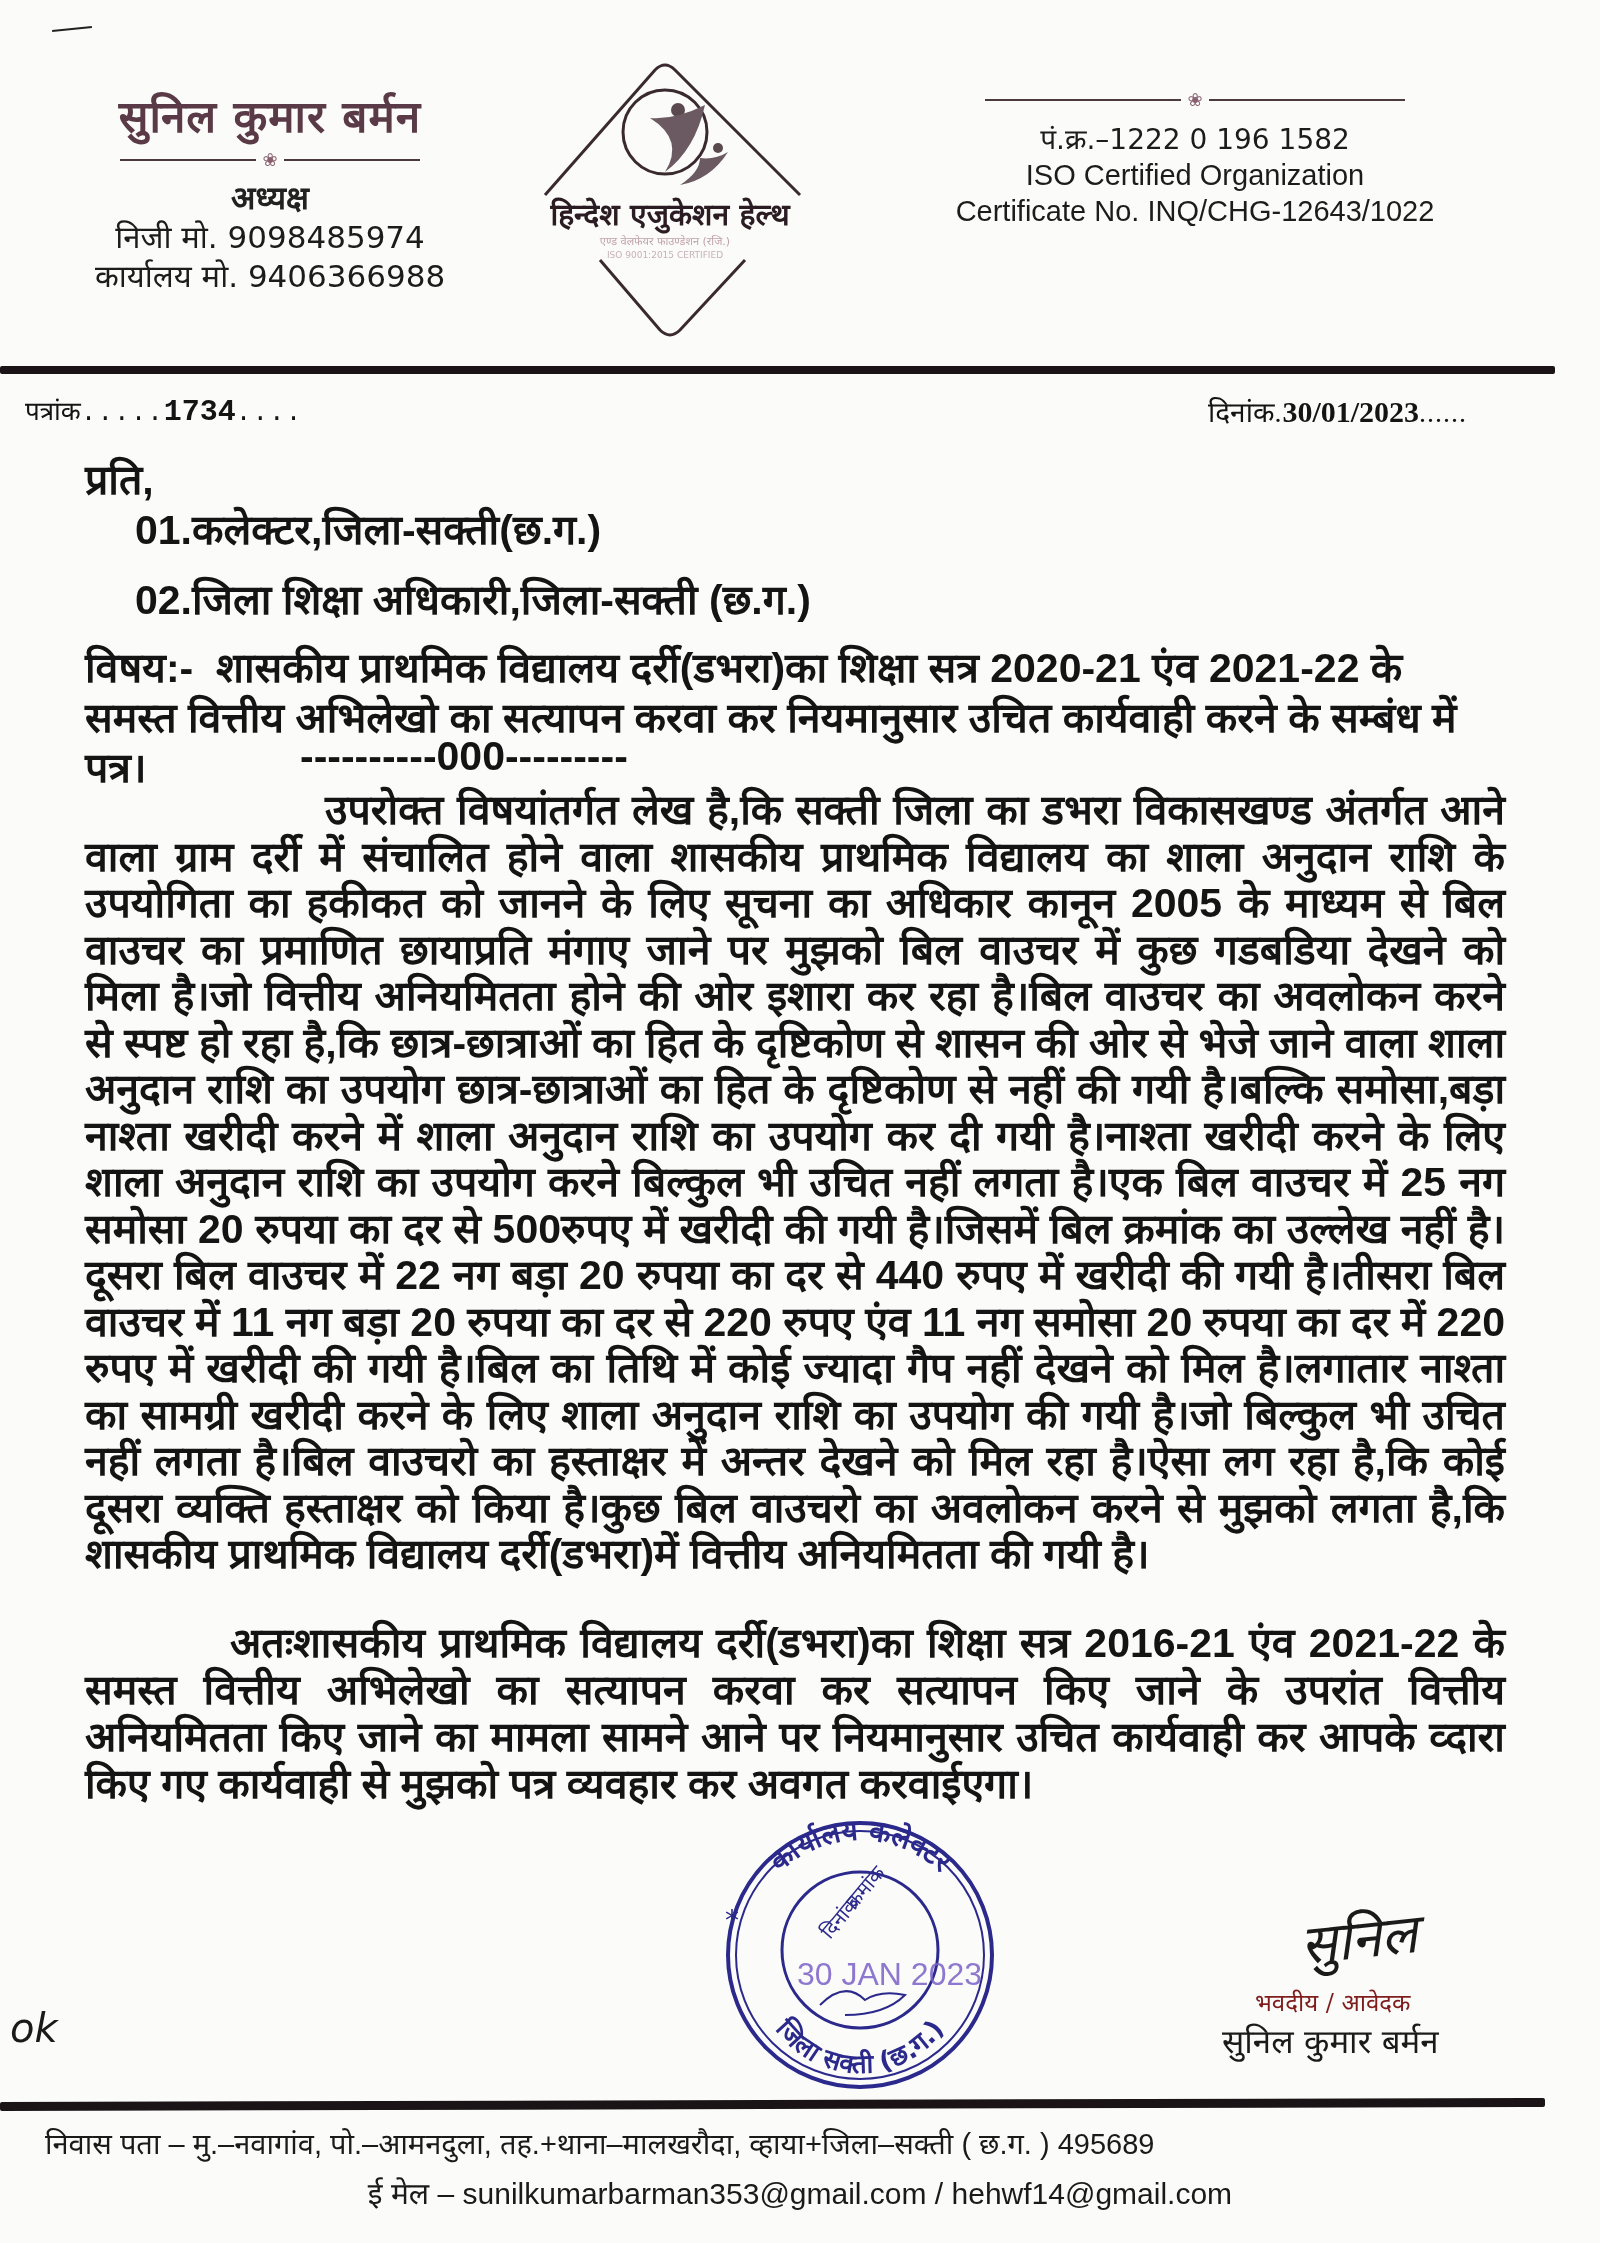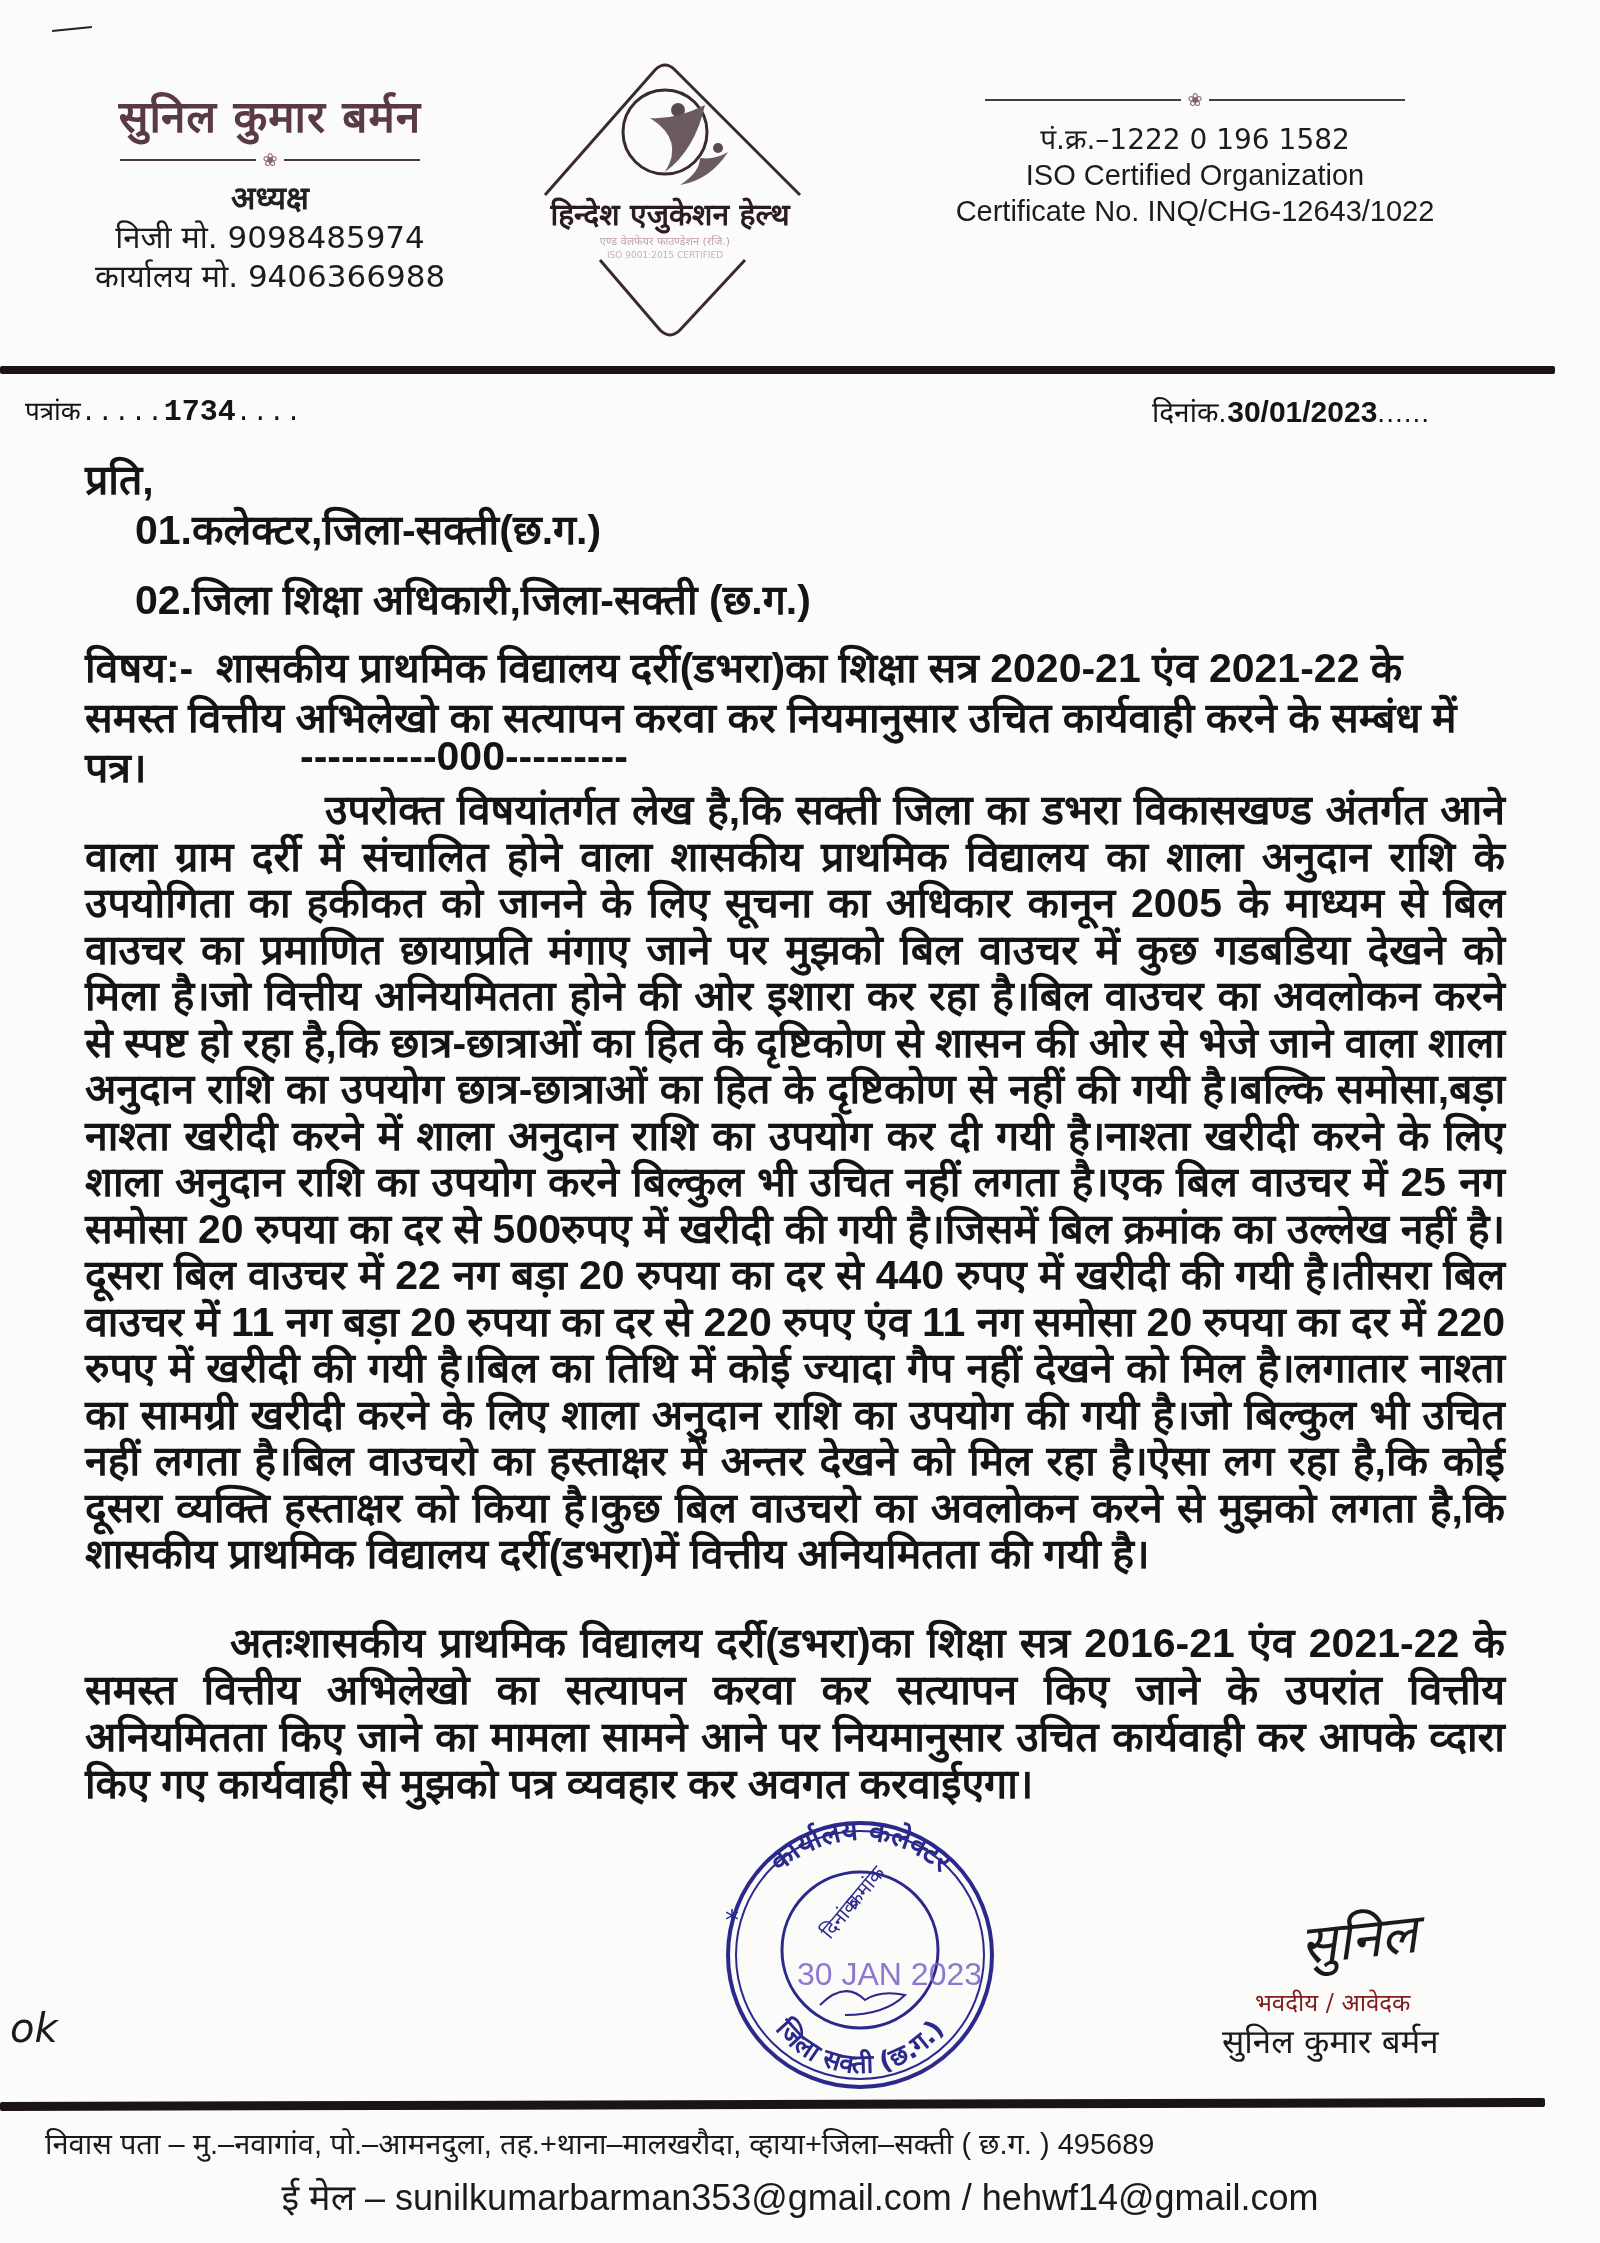--- a/index.html
+++ b/index.html
@@ -29,21 +29,21 @@
   .h-org { font-family: "DejaVu Serif", serif; font-size: 40px; color: #5a3a46; font-weight: bold; white-space: nowrap; letter-spacing: -0.5px; }
   .h-right .flourish { width: 420px; }
   .h-reg { font-size: 28px; color: #1c1c1c; margin-top: 10px; }
   .h-iso, .h-cert { font-family: "Liberation Sans", sans-serif; font-size: 29px; color: #1c1c1c; line-height: 1.25; }
 
   .rule-top { left: 0; top: 366px; width: 1555px; height: 8px; background: #1a1416; border-radius: 2px; }
 
   
   .ref { left: 25px; top: 392px; font-size: 26px; font-family: Liberation Mono, monospace; }
   .ref b, .date b { font-weight: bold; font-size: 30px; }
-  .date { left: 1152px; top: 392px; font-size: 28px; font-family: Liberation Sans, sans-serif; }
+  .date { left: 1208px; top: 392px; font-size: 28px; font-family: Liberation Serif, serif; }
   .dots { letter-spacing: 1px; }
 
   .body-text { font-family: "Liberation Sans", sans-serif; font-size: 41px; font-weight: bold; color: #141414; }
   .prati { left: 85px; top: 450px; }
   .addr1 { left: 135px; top: 500px; }
   .addr2 { left: 135px; top: 550px; margin-top: 20px; }
 
   .subject { left: 85px; top: 643px; width: 1420px; line-height: 50px; }
   .separator { left: 300px; top: 733px; }
 
@@ -55,21 +55,21 @@
   .stamp { left: 705px; top: 1820px; width: 330px; height: 270px; }
 
   .signature { left: 1300px; top: 1900px; font-family: "DejaVu Serif", serif; font-size: 54px; font-style: italic; color: #1a1a1a; transform: rotate(-6deg); }
   .sig-role { left: 1255px; top: 1985px; font-size: 24px; color: #7f1d1d; font-family: "DejaVu Serif", serif; }
   .sig-name { left: 1222px; top: 2018px; font-size: 33px; color: #1a1a1a; font-family: "DejaVu Serif", serif; }
 
   .ok-note { left: 10px; top: 2005px; font-size: 40px; font-family: "DejaVu Sans", sans-serif; color: #1a1a1a; font-style: italic; }
 
   .rule-bottom { left: 0; top: 2100px; width: 1545px; height: 9px; background: #1a1416; transform: rotate(-0.15deg); border-radius: 2px; }
   .footer-addr { left: 45px; top: 2123px; font-size: 29px; font-family: "Liberation Sans", sans-serif; color: #1a1a1a; white-space: nowrap; }
-  .footer-email { left: 0; width: 1600px; top: 2172px; text-align: center; font-size: 36px; font-family: "Liberation Sans", sans-serif; color: #1a1a1a; }
+  .footer-email { left: 0; width: 1600px; top: 2172px; text-align: center; font-size: 30px; font-family: "Liberation Sans", sans-serif; color: #1a1a1a; }
 </style>
 </head>
 <body>
 
 <div class="abs tick-mark"></div>
 
 <div class="abs h-left">
   <div class="h-name">सुनिल कुमार बर्मन</div>
   <div class="flourish">
     <span class="line"></span>

